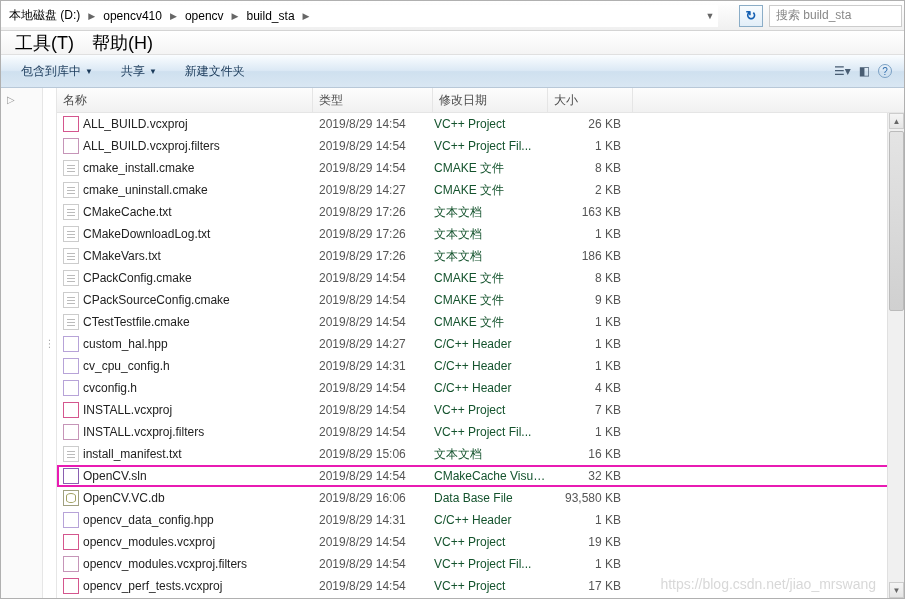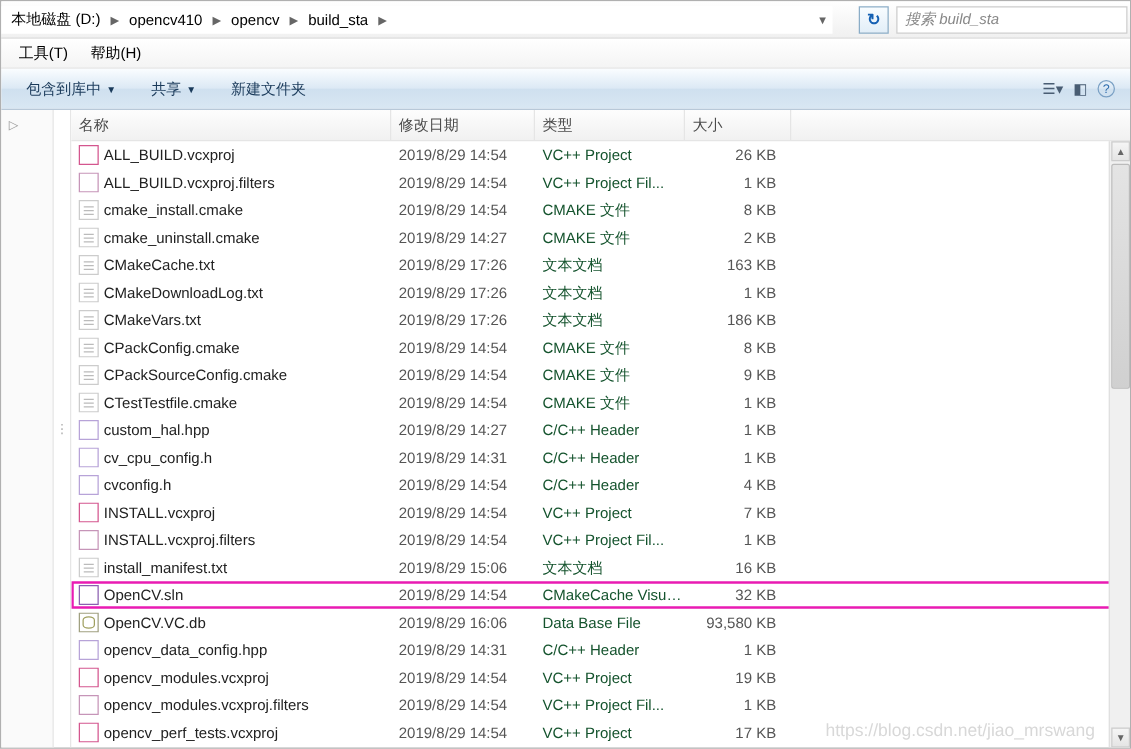--- a/index.html
+++ b/index.html
@@ -4,23 +4,23 @@
   <style>
     * { margin: 0; padding: 0; box-sizing: border-box; font-family: "Microsoft YaHei", "Segoe UI", Tahoma, sans-serif; }
     body { width: 905px; height: 599px; overflow: hidden; background: #fff; border: 1px solid #b0b0b0; }
     
     .address-bar { display: flex; align-items: center; height: 30px; border-bottom: 1px solid #d4d4d4; background: linear-gradient(#fff, #f0f0f0); }
     .breadcrumb { display: flex; align-items: center; flex: 1; height: 22px; background: #fff; font-size: 12px; color: #000; padding-left: 2px; margin-right: 21px; }
     .crumb { padding: 0 6px; cursor: pointer; display: flex; align-items: center; height: 100%; }
     .chev { color: #666; font-size: 9px; padding: 0 2px; }
     .dropdown-btn { width: 16px; text-align: center; color: #666; font-size: 9px; cursor: pointer; }
     .refresh-btn { width: 24px; height: 22px; border: 1px solid #8badc7; background: linear-gradient(#f8fcff, #e2eef8); display: flex; align-items: center; justify-content: center; cursor: pointer; margin-right: 6px; color: #1560b3; font-size: 13px; font-weight: bold; }
-    .search-box { width: 185px; height: 22px; border: 1px solid #ccc; background: #fff; padding: 0 6px; font-size: 12px; font-style: italic; color: #888; display: flex; align-items: center; margin-right: 2px; }
-    
-    .menu-bar { height: 24px; display: flex; align-items: center; font-size: 12px; padding-left: 6px; gap: 2px; background: linear-gradient(#fff, #f4f4f4); border-bottom: 1px solid #e0e0e0; }
+    .search-box { width: 133px; height: 22px; border: 1px solid #ccc; background: #fff; padding: 0 6px; font-size: 12px; color: #888; display: flex; align-items: center; margin-right: 2px; }
+    
+    .menu-bar { height: 24px; display: flex; align-items: center; font-size: 18px; padding-left: 6px; gap: 2px; background: linear-gradient(#fff, #f4f4f4); border-bottom: 1px solid #e0e0e0; }
     .menu-item { padding: 2px 8px; cursor: pointer; }
     
     .toolbar { height: 33px; display: flex; align-items: center; font-size: 12px; padding-left: 10px; gap: 8px; background: linear-gradient(#fafdff, #dce9f5 48%, #cfe0ef 52%, #d9e7f3); border-bottom: 1px solid #b8c8d8; }
     .tool-btn { padding: 3px 10px; cursor: pointer; display: flex; align-items: center; gap: 4px; color: #1a3a5a; }
     .tool-btn .tri { font-size: 8px; color: #1a3a5a; }
     .tool-right { margin-left: auto; display: flex; align-items: center; gap: 8px; padding-right: 12px; }
     .view-btn { display: flex; align-items: center; cursor: pointer; color: #495d73; }
     
     .content { display: flex; height: calc(100% - 87px); }
     .nav-pane { width: 42px; border-right: 1px solid #e6e6e6; background: #fafafa; }
@@ -111,22 +111,22 @@
 </div>
 
 <div class="content">
   <div class="nav-pane">
     <div class="tree-glyph">▷</div>
   </div>
   <div class="splitter">⋮</div>
   <div class="list-pane">
     <div class="list-header">
       <div class="col col-name">名称</div>
+      <div class="col col-type">类型</div>
       <div class="col col-date">修改日期</div>
-      <div class="col col-type">类型</div>
       <div class="col col-size">大小</div>
     </div>
     <div class="list-body" id="list-body">
         <div class="row">
           <div class="cell-name">
             <span class="ficon i-vcx"></span>
             <span>ALL_BUILD.vcxproj</span>
           </div>
           <div class="cell-date">2019/8/29 14:54</div>
           <div class="cell-type">VC++ Project</div>

